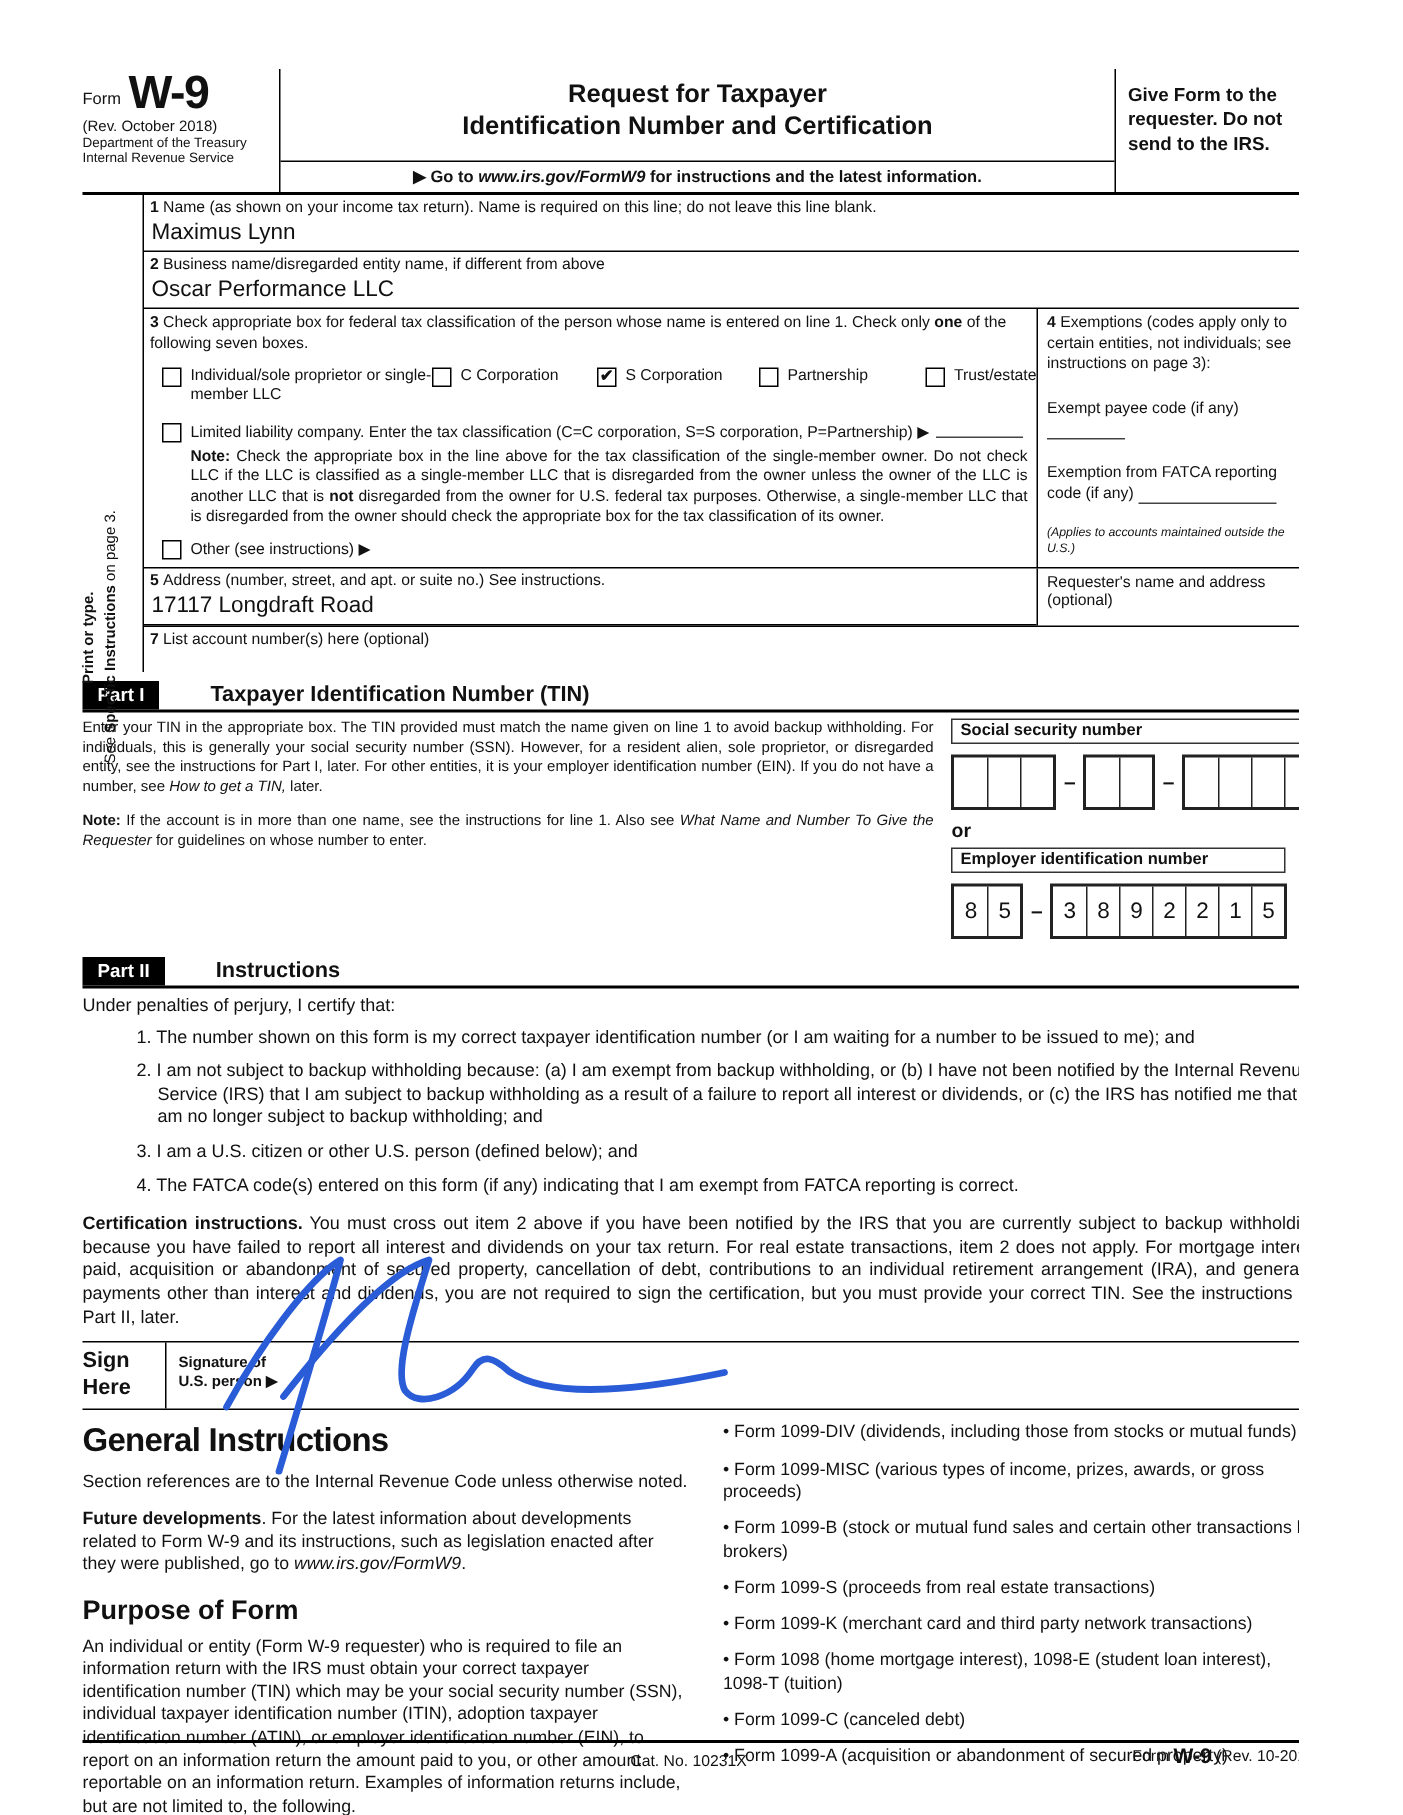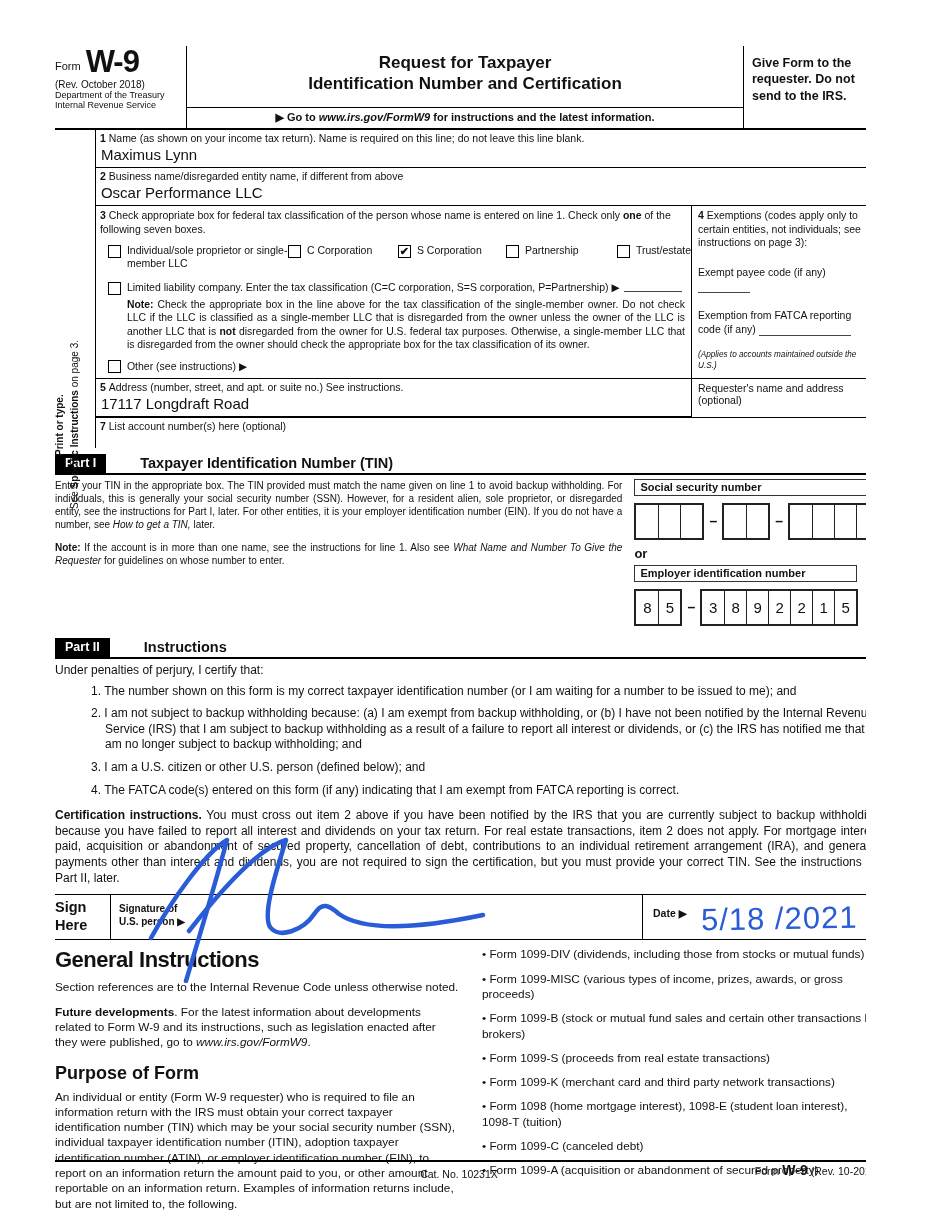--- a/index.html
+++ b/index.html
@@ -295,24 +295,20 @@
     <div class="signrow">
       <div class="sign-here">
         <div>Sign</div>
         <div>Here</div>
       </div>
       <div class="sig-label">
         <div>Signature of</div>
         <div>U.S. person ▶</div>
       </div>
       <div class="sig-area"></div>
-      <div class="date-area">
-        <span class="date-word">Date ▶</span>
-        <span class="ink date-ink">5/18 /2021</span>
-      </div>
       <svg class="sig-svg" viewBox="0 0 360 150">
         <g fill="none" stroke="#2a5cd7" stroke-width="4.5" stroke-linecap="round" stroke-linejoin="round">
           <path d="M 8 105 C 28 68, 62 20, 84 7 C 72 52, 52 118, 43 148"></path>
           <path d="M 46 98 C 82 52, 118 14, 143 7 C 130 48, 120 82, 127 94 C 136 106, 160 98, 172 80 C 179 69, 186 72, 196 81 C 226 102, 292 92, 340 82"></path>
         </g>
       </svg>
     </div>
 
     <div class="instr">
       <div class="col-l">

